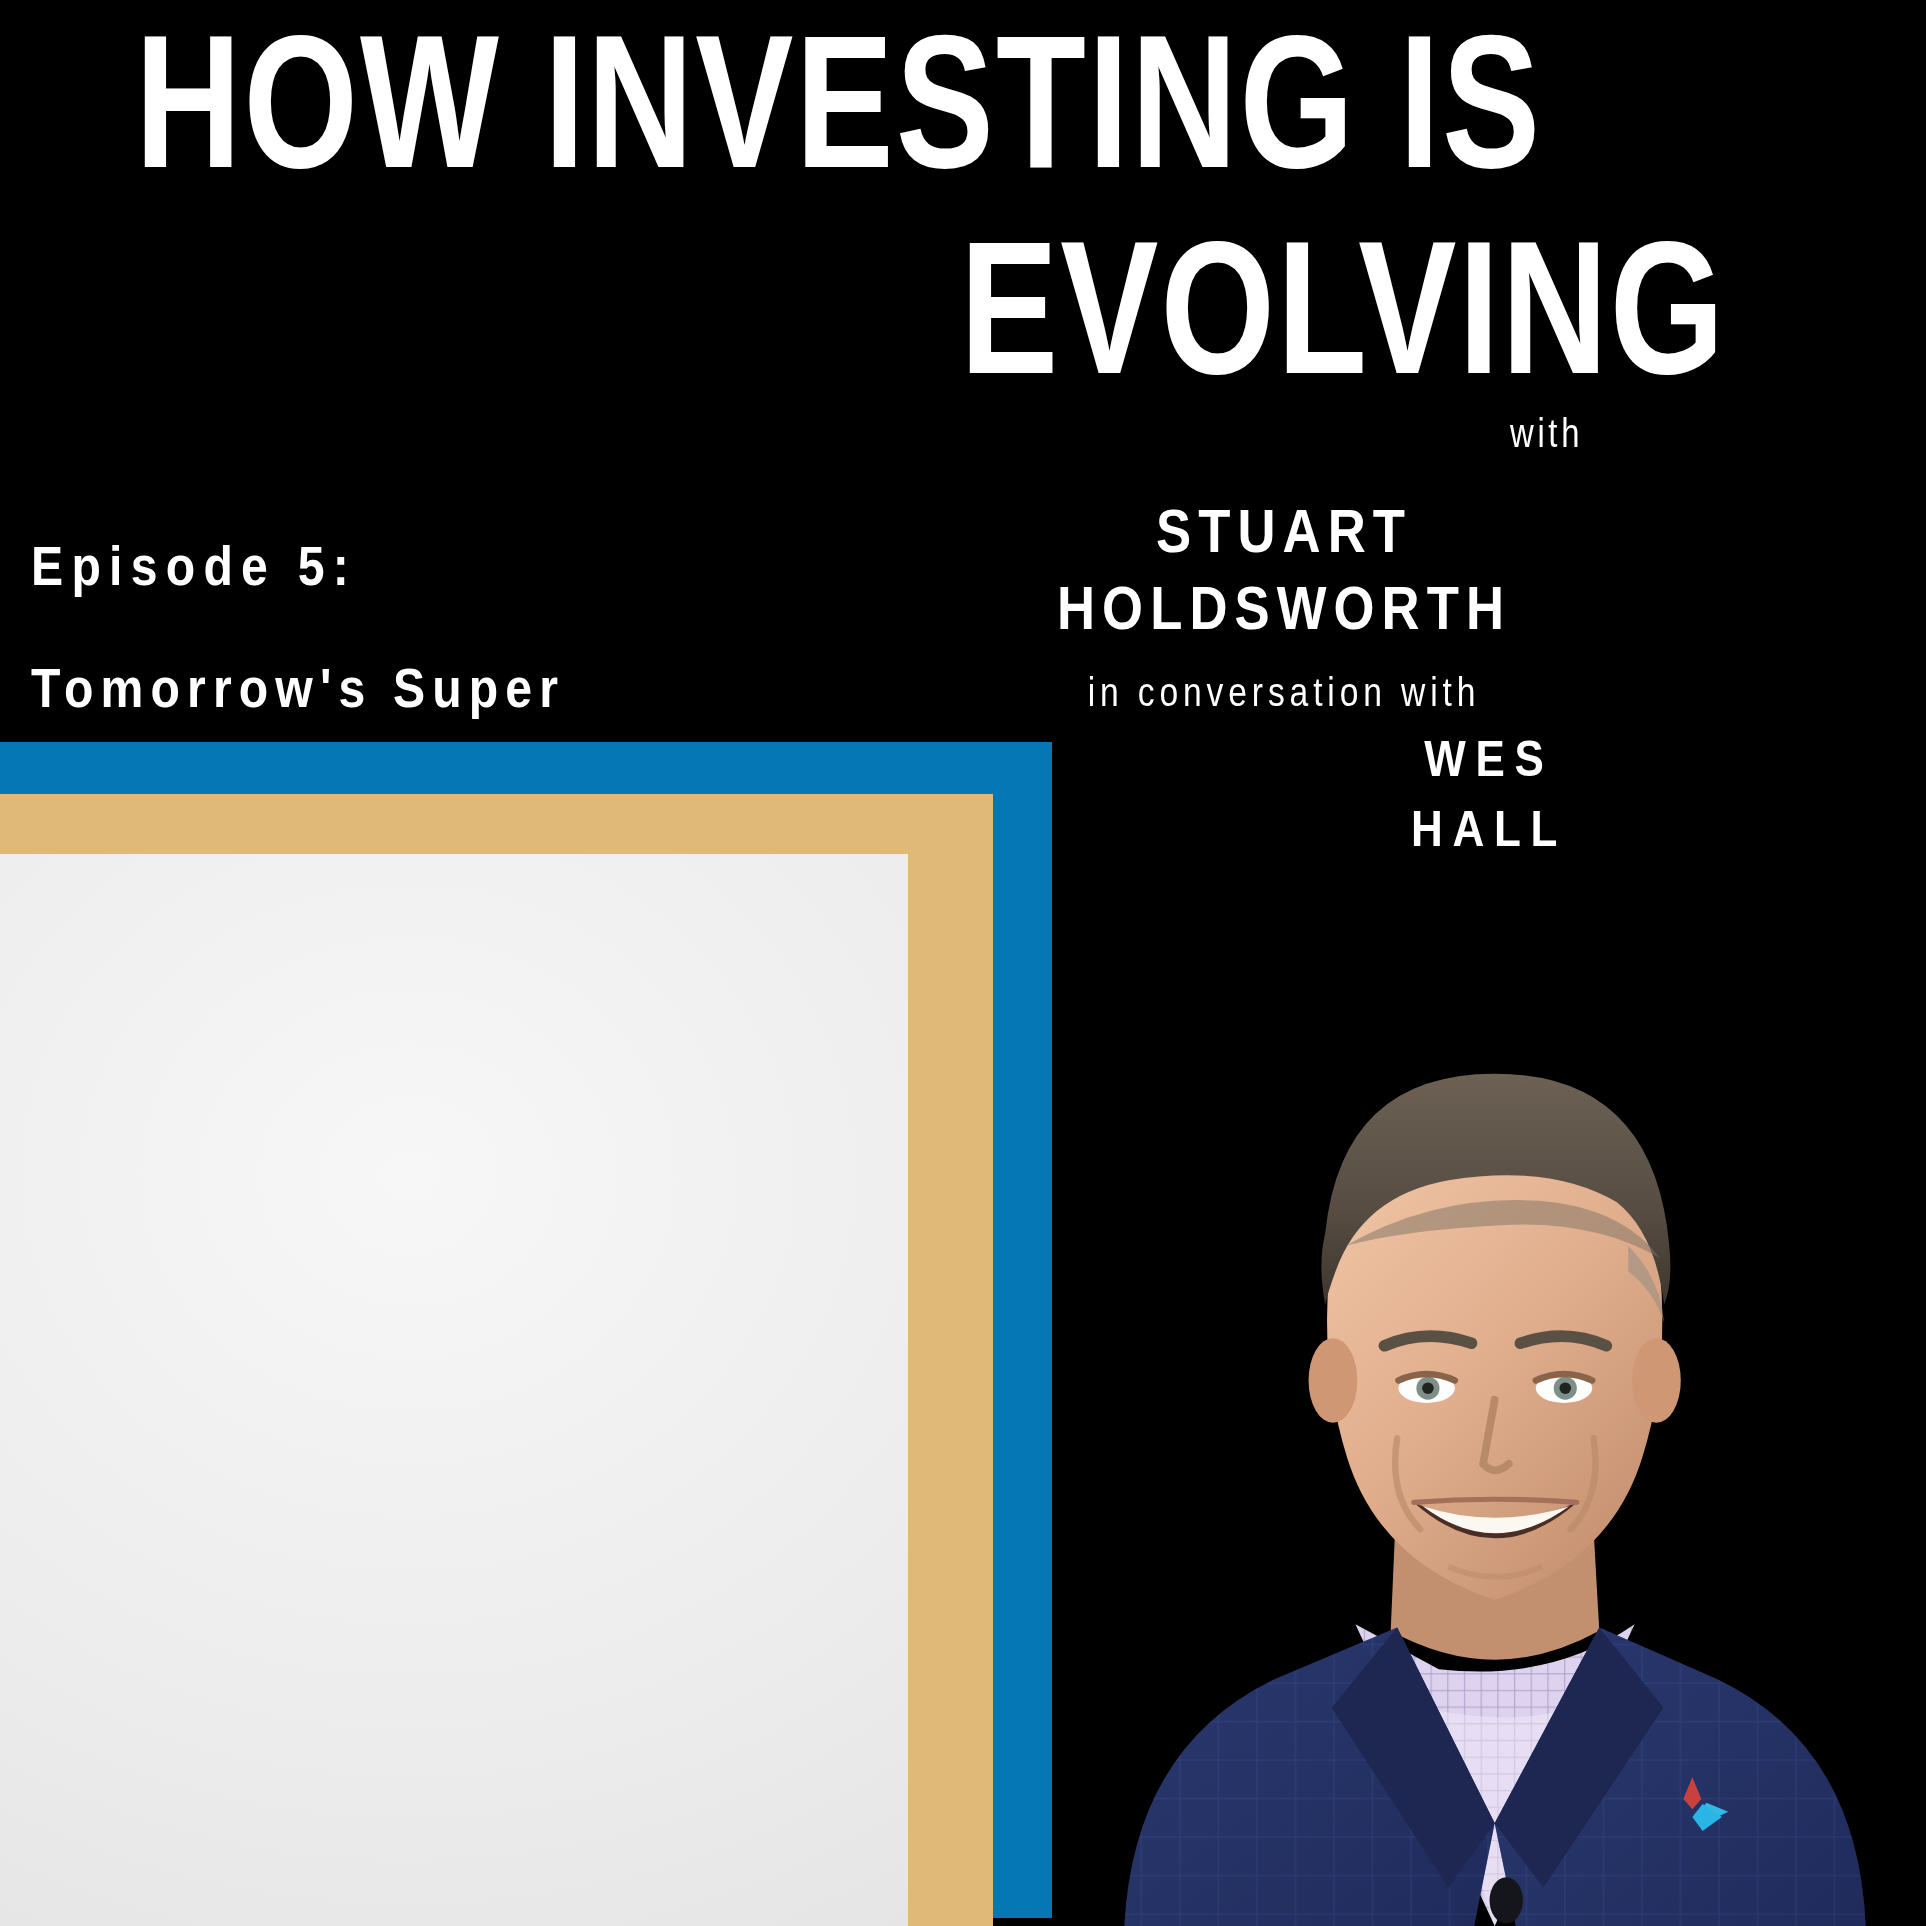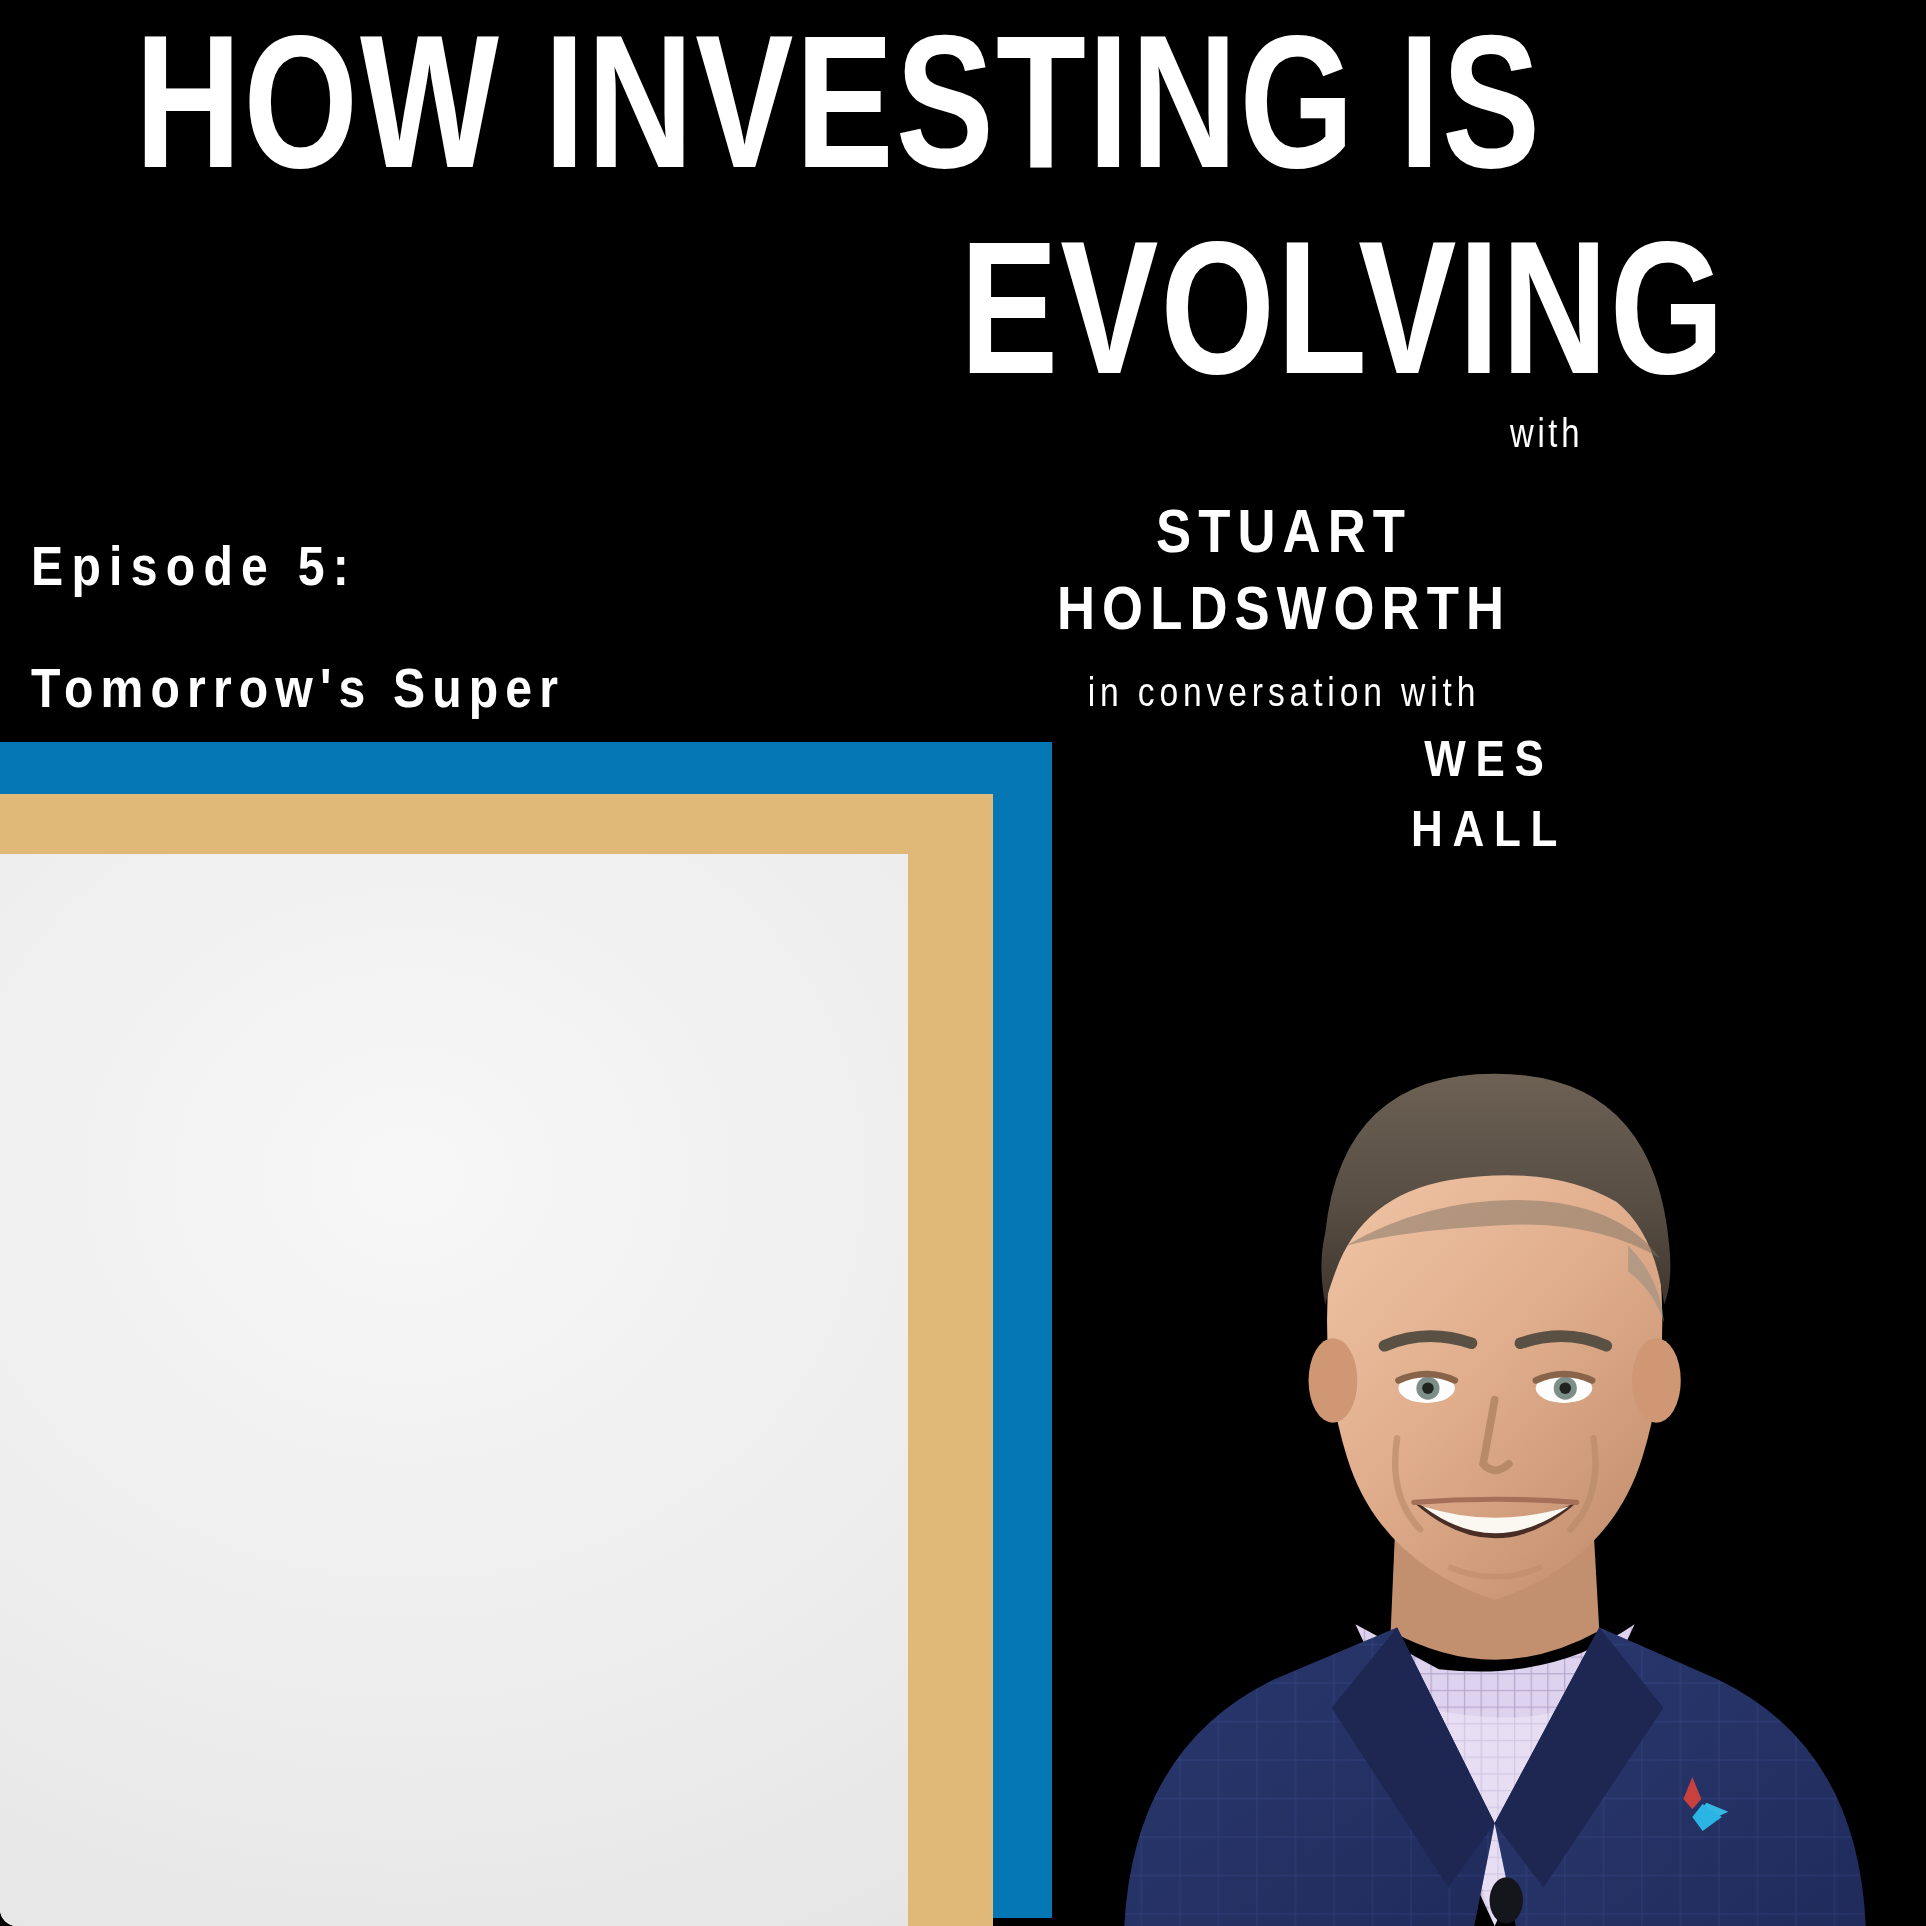--- a/index.html
+++ b/index.html
@@ -4,21 +4,20 @@
 <style>
   * { margin:0; padding:0; box-sizing:border-box; }
   html,body { background:#000; }
   #cover {
     position:relative;
     width:1926px; height:1926px;
     background:#000000;
     overflow:hidden;
     font-family:"Liberation Sans", sans-serif;
     color:#ffffff;
-    border-radius:17px;
   }
 
   
   .title-line {
     position:absolute;
     font-family:"Liberation Sans Narrow","Liberation Sans",sans-serif;
     font-weight:700;
     color:#ffffff;
     white-space:nowrap;
     line-height:1;

